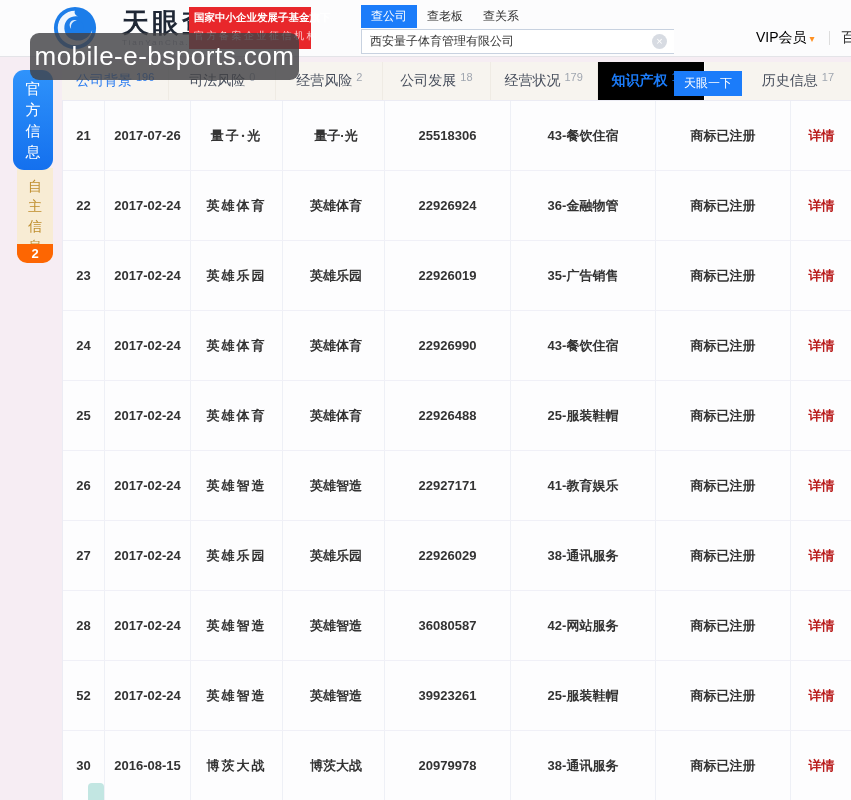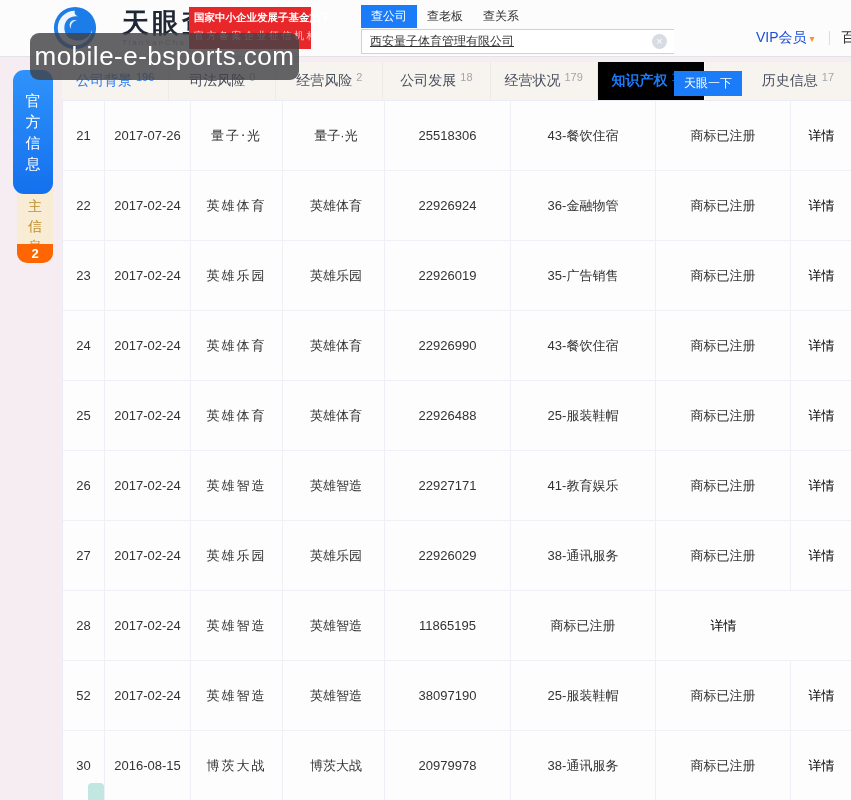--- a/index.html
+++ b/index.html
@@ -30,47 +30,46 @@
   .search-block { position:absolute; left:337px; top:6px;padding-left:24px; }
   .search-tabs { display:flex; align-items:flex-end; height:22px; }
   .search-tab { font-size:12px; color:#333; padding:3px 10px; cursor:pointer; }
   .search-tab.active { background:#1b7cfa; color:#fff; }
   .search-row { display:flex; margin-top:1px; }
   .search-input-wrap { position:relative; }
   .search-input {
     width:313px; height:25px; border:1px solid #c8d2e0; border-right:none;
     font-size:12px; color:#333; padding:0 26px 0 8px; outline:none; background:#fff;
     font-family:"Liberation Sans","DejaVu Sans",sans-serif;
-    text-decoration:underline;
   }
   .clear-icon {
     position:absolute; right:7px; top:5px; width:15px; height:15px; border-radius:50%;
     background:#d7dbe2; color:#fff; font-size:11px; line-height:15px; text-align:center; cursor:pointer;
   }
   .search-btn {
     width:68px; height:25px; background:#1b7cfa; color:#fff; border:none;
     font-size:12px; cursor:pointer; font-family:"Liberation Sans","DejaVu Sans",sans-serif;margin-top:42px;
   }
   .topnav { position:absolute; left:756px; top:29px; display:flex; align-items:center; white-space:nowrap; }
-  .vip-link { color:#1d4ed8; font-size:14px; cursor:pointer; }
+  .vip-link { color:#000000; font-size:14px; cursor:pointer; }
   .vip-caret { color:#ff9021; font-size:10px; margin-left:3px; }
   .topnav-divider { width:1px; height:14px; background:#ddd; margin:0 12px 0 14px; }
   .topnav-extra { font-size:14px; color:#333; cursor:pointer; }
 
   
   .watermark {
     position:absolute; left:30px; top:33px; width:269px; height:47px; z-index:50;
     background:rgba(66,66,69,0.82); border-radius:9px;
     display:flex; align-items:center; justify-content:center;
     color:#fff; font-size:26px; letter-spacing:0.5px;
   }
 
   
   .side-tab-blue {
-    position:absolute; left:13px; top:70px; width:40px; height:124px; z-index:8;
+    position:absolute; left:13px; top:70px; width:40px; height:100px; z-index:8;
     background:linear-gradient(180deg,#2f93fb,#1470ee); border-radius:11px;
     display:flex; align-items:center; justify-content:center; cursor:pointer;
   }
   .side-tab-blue .vtext { width:16px; color:#fff; font-size:15px; line-height:21px; word-break:break-all; text-align:center; }
   .side-tab-beige {
     position:absolute; left:17px; top:168px; width:36px; height:95px; z-index:7;
     background:#f8ecd4; border-radius:0 0 10px 10px; cursor:pointer;
     display:flex; justify-content:center; padding-top:8px;
   }
   .side-tab-beige .vtext { width:15px; color:#bf8e2d; font-size:14px; line-height:20px; word-break:break-all; text-align:center; }
@@ -93,34 +92,34 @@
   .tab-label { font-size:14px; color:#474e5c; }
   .tab-count { font-size:11px; color:#a0a6b0; margin-left:4px; position:relative; top:-4px; }
   .tab.highlight .tab-label, .tab.highlight .tab-count { color:#2b7cf0; }
   .tab.active { background:#000000; border-right-color:#fdfdfe; }
   .tab.active .tab-label { color:#1b7cfa; font-weight:bold; }
   .tab.active .tab-count { color:#1b7cfa; }
 
   
   .table {
     position:absolute; left:62px; top:100px; width:789px; height:700px;
-    background:#fdfdfe; border-top:1px solid #ececf4; border-left:1px solid #ececf4; z-index:2;
+    background:#fdfdfe; border-top:1px solid #ececf4; border-left:1px solid #ececf4; z-index:2;font-weight:bold;
   }
   .trow {
     display:grid; grid-template-columns:42px 86px 92px 102px 126px 145px 135px 61px;
     height:70px; border-bottom:1px solid #f0f0f7;
   }
   .trow > div {
     display:flex; align-items:center; justify-content:center;
     border-right:1px solid #eef0f6; font-size:13px; color:#333; overflow:hidden;
   }
   .trow > div:last-child { border-right:none; }
   .cell-image { font-family:"DejaVu Serif","Liberation Serif",serif; color:#8b919c; letter-spacing:2px; font-size:13.5px; }
   .cell-name { justify-content:flex-start; padding-left:5px; }
-  .cell-detail span { color:#000000; cursor:pointer; }
+  .cell-detail span { color:#b91c1c; cursor:pointer; }
 
   
   .floating-peek {
     position:absolute; left:88px; top:783px; width:16px; height:17px;
     background:#a8dbd6; opacity:0.7; border-radius:4px 4px 0 0; z-index:9; cursor:pointer;
   }
 </style>
 </head>
 <body>
 
@@ -300,33 +299,34 @@
     <div class="cell-detail">
       <span>详情</span>
     </div>
   </div>
 
   <div class="trow">
     <div class="cell-no">28</div>
     <div class="cell-date">2017-02-24</div>
     <div class="cell-image">英雄智造</div>
     <div class="cell-name">英雄智造</div>
-    <div class="cell-reg">11865195</div>
+    <div class="cell-reg">36080587</div>
+    <div class="cell-class">42-网站服务</div>
     <div class="cell-status">商标已注册</div>
     <div class="cell-detail">
       <span>详情</span>
     </div>
   </div>
 
   <div class="trow">
     <div class="cell-no">52</div>
     <div class="cell-date">2017-02-24</div>
     <div class="cell-image">英雄智造</div>
     <div class="cell-name">英雄智造</div>
-    <div class="cell-reg">38097190</div>
+    <div class="cell-reg">39923261</div>
     <div class="cell-class">25-服装鞋帽</div>
     <div class="cell-status">商标已注册</div>
     <div class="cell-detail">
       <span>详情</span>
     </div>
   </div>
 
   <div class="trow">
     <div class="cell-no">30</div>
     <div class="cell-date">2016-08-15</div>

